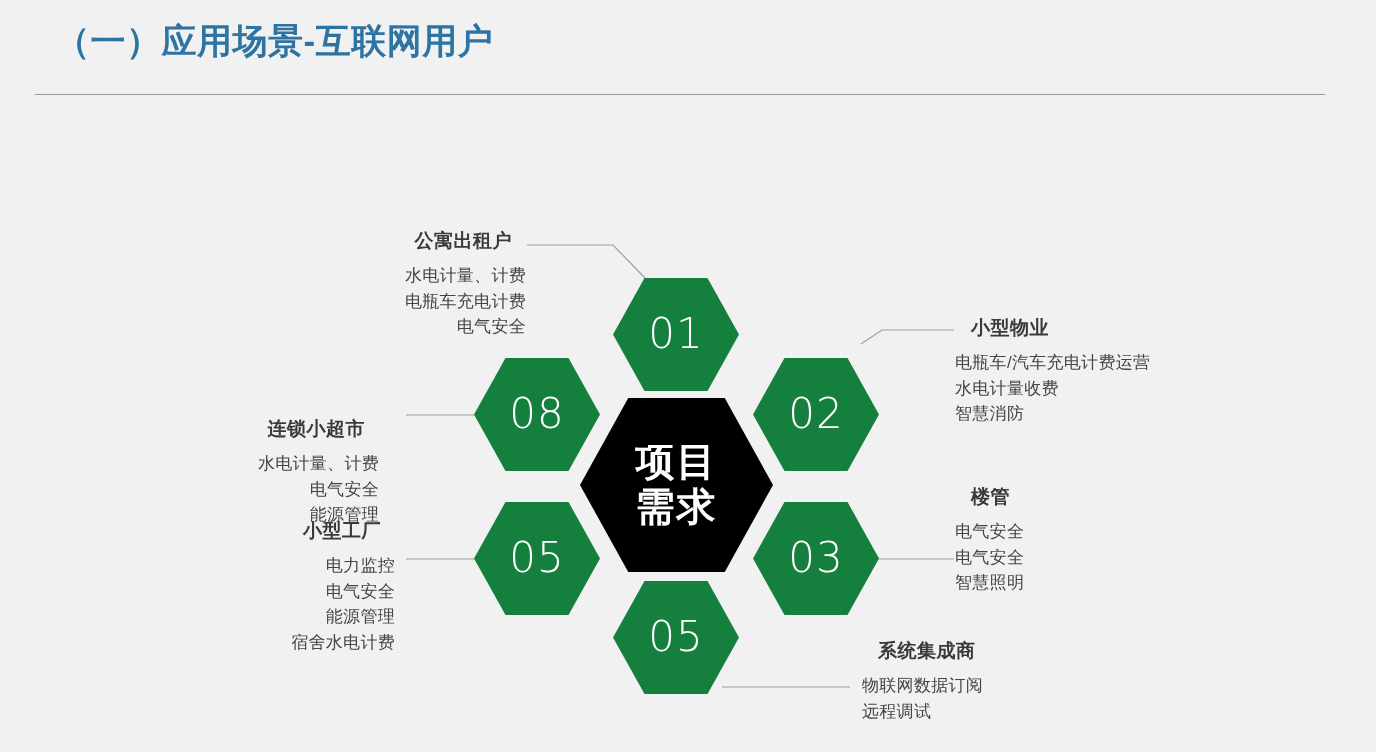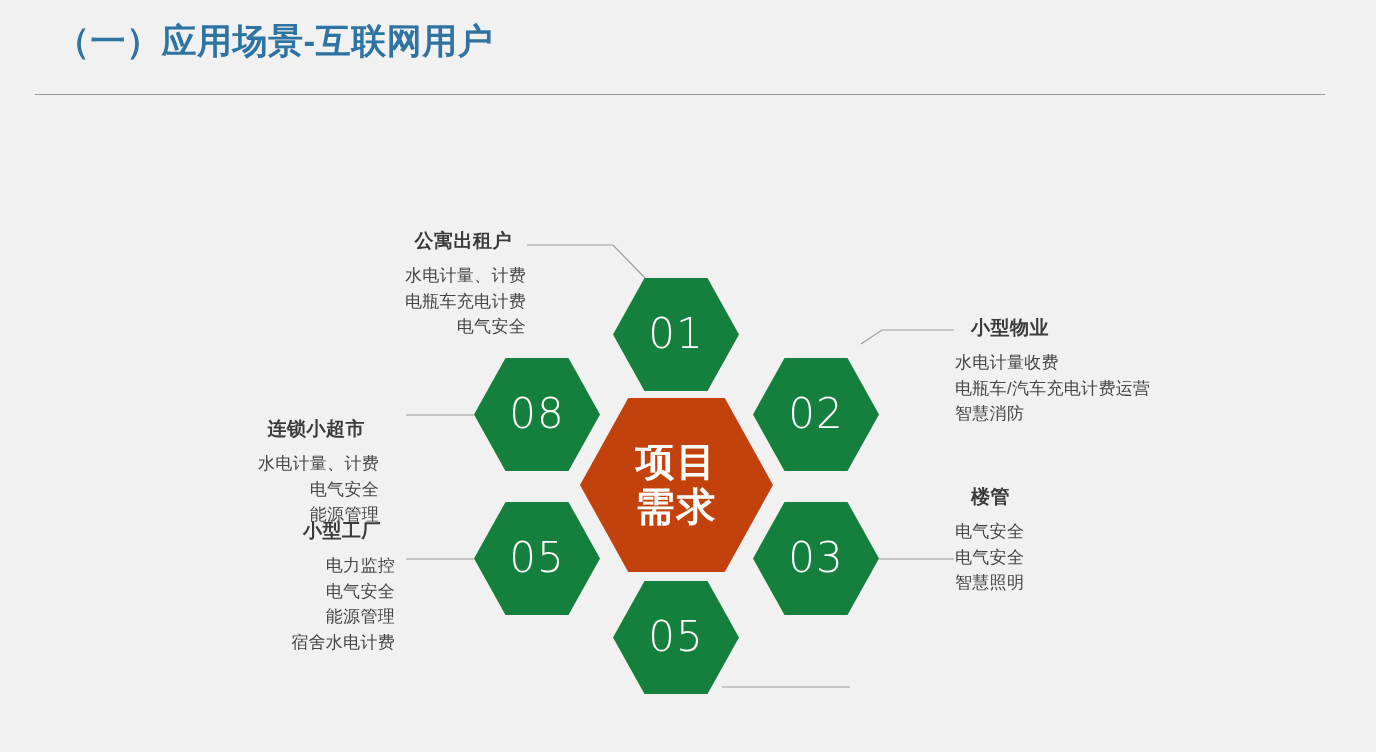--- a/index.html
+++ b/index.html
@@ -72,21 +72,21 @@
     font-size: 42px;
     font-weight: 300;
     letter-spacing: 1px;
     line-height: 1;
     font-family: "DejaVu Sans", sans-serif;
     transform: translateY(-1px);
   }
   .hex.center {
     width: 193px;
     height: 174px;
-    background: #c2410c;
+    background: #000000;
   }
   .hex.center .hex-center-text {
     color: #ffffff;
     font-size: 39px;
     font-weight: bold;
     line-height: 1.15;
     text-align: center;
     letter-spacing: 2px;
     font-family: "DejaVu Sans", "Liberation Sans", sans-serif;
   }
@@ -181,32 +181,37 @@
 
     <div class="callout left" id="co-01">
       <div class="co-title">公寓出租户</div>
       <div class="co-item">水电计量、计费</div>
       <div class="co-item">电瓶车充电计费</div>
       <div class="co-item">电气安全</div>
     </div>
 
     <div class="callout right" id="co-02">
       <div class="co-title">小型物业</div>
+      <div class="co-item">电瓶车/汽车充电计费运营</div>
       <div class="co-item">水电计量收费</div>
-      <div class="co-item">电瓶车/汽车充电计费运营</div>
       <div class="co-item">智慧消防</div>
     </div>
 
     <div class="callout right" id="co-03">
       <div class="co-title">楼管</div>
       <div class="co-item">电气安全</div>
       <div class="co-item">电气安全</div>
       <div class="co-item">智慧照明</div>
     </div>
 
+    <div class="callout right" id="co-04">
+      <div class="co-title">系统集成商</div>
+      <div class="co-item">物联网数据订阅</div>
+      <div class="co-item">远程调试</div>
+    </div>
 
     <div class="callout left" id="co-05">
       <div class="co-title">小型工厂</div>
       <div class="co-item">电力监控</div>
       <div class="co-item">电气安全</div>
       <div class="co-item">能源管理</div>
       <div class="co-item">宿舍水电计费</div>
     </div>
 
     <div class="callout left" id="co-06">

